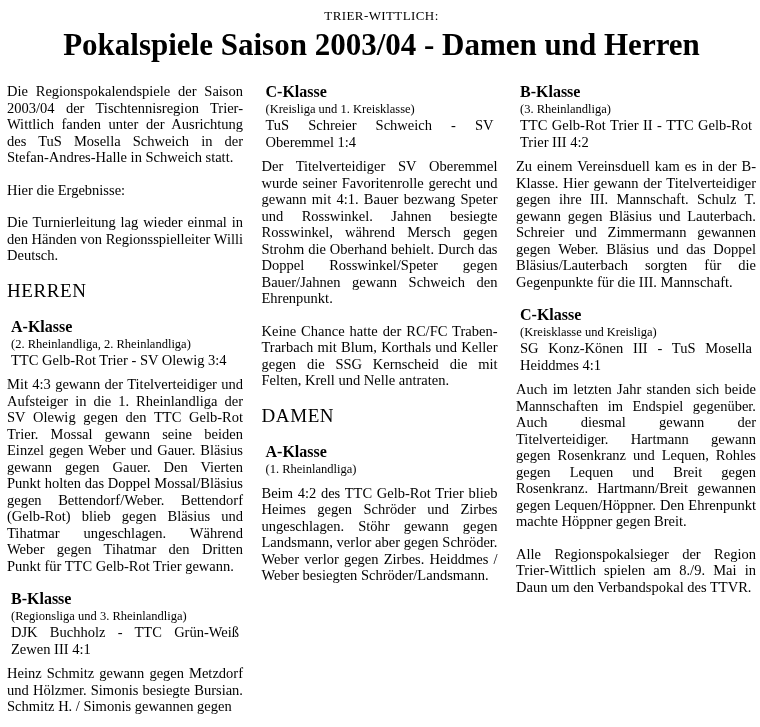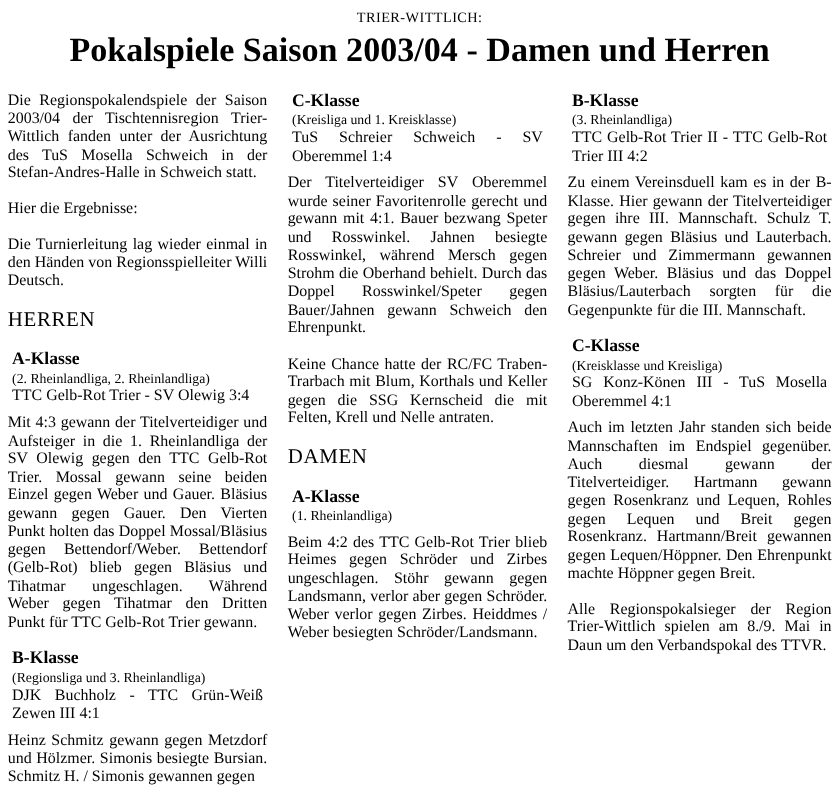--- a/index.html
+++ b/index.html
@@ -120,20 +120,20 @@
     <section class="col col-right">
       <div class="klasse">
         <h3 class="klasse-name">B-Klasse</h3>
         <div class="klasse-league">(3. Rheinlandliga)</div>
         <div class="klasse-match">TTC Gelb-Rot Trier II - TTC Gelb-Rot Trier III 4:2</div>
       </div>
       <p class="para">Zu einem Vereinsduell kam es in der B-Klasse. Hier gewann der Titelverteidiger gegen ihre III. Mannschaft. Schulz T. gewann gegen Bläsius und Lauterbach. Schreier und Zimmermann gewannen gegen Weber. Bläsius und das Doppel Bläsius/Lauterbach sorgten für die Gegenpunkte für die III. Mannschaft.</p>
       <div class="klasse">
         <h3 class="klasse-name">C-Klasse</h3>
         <div class="klasse-league">(Kreisklasse und Kreisliga)</div>
-        <div class="klasse-match">SG Konz-Könen III - TuS Mosella Oberemmel 4:1</div>
+        <div class="klasse-match">SG Konz-Könen III - TuS Mosella Heiddmes 4:1</div>
       </div>
       <p class="para">Auch im letzten Jahr standen sich beide Mannschaften im Endspiel gegenüber. Auch diesmal gewann der Titelverteidiger. Hartmann gewann gegen Rosenkranz und Lequen, Rohles gegen Lequen und Breit gegen Rosenkranz. Hartmann/Breit gewannen gegen Lequen/Höppner. Den Ehrenpunkt machte Höppner gegen Breit.</p>
       <p class="para">Alle Regionspokalsieger der Region Trier-Wittlich spielen am 8./9. Mai in Daun um den Verbandspokal des TTVR.</p>
     </section>
 
   </main>
 </div>
 
 </body></html>

